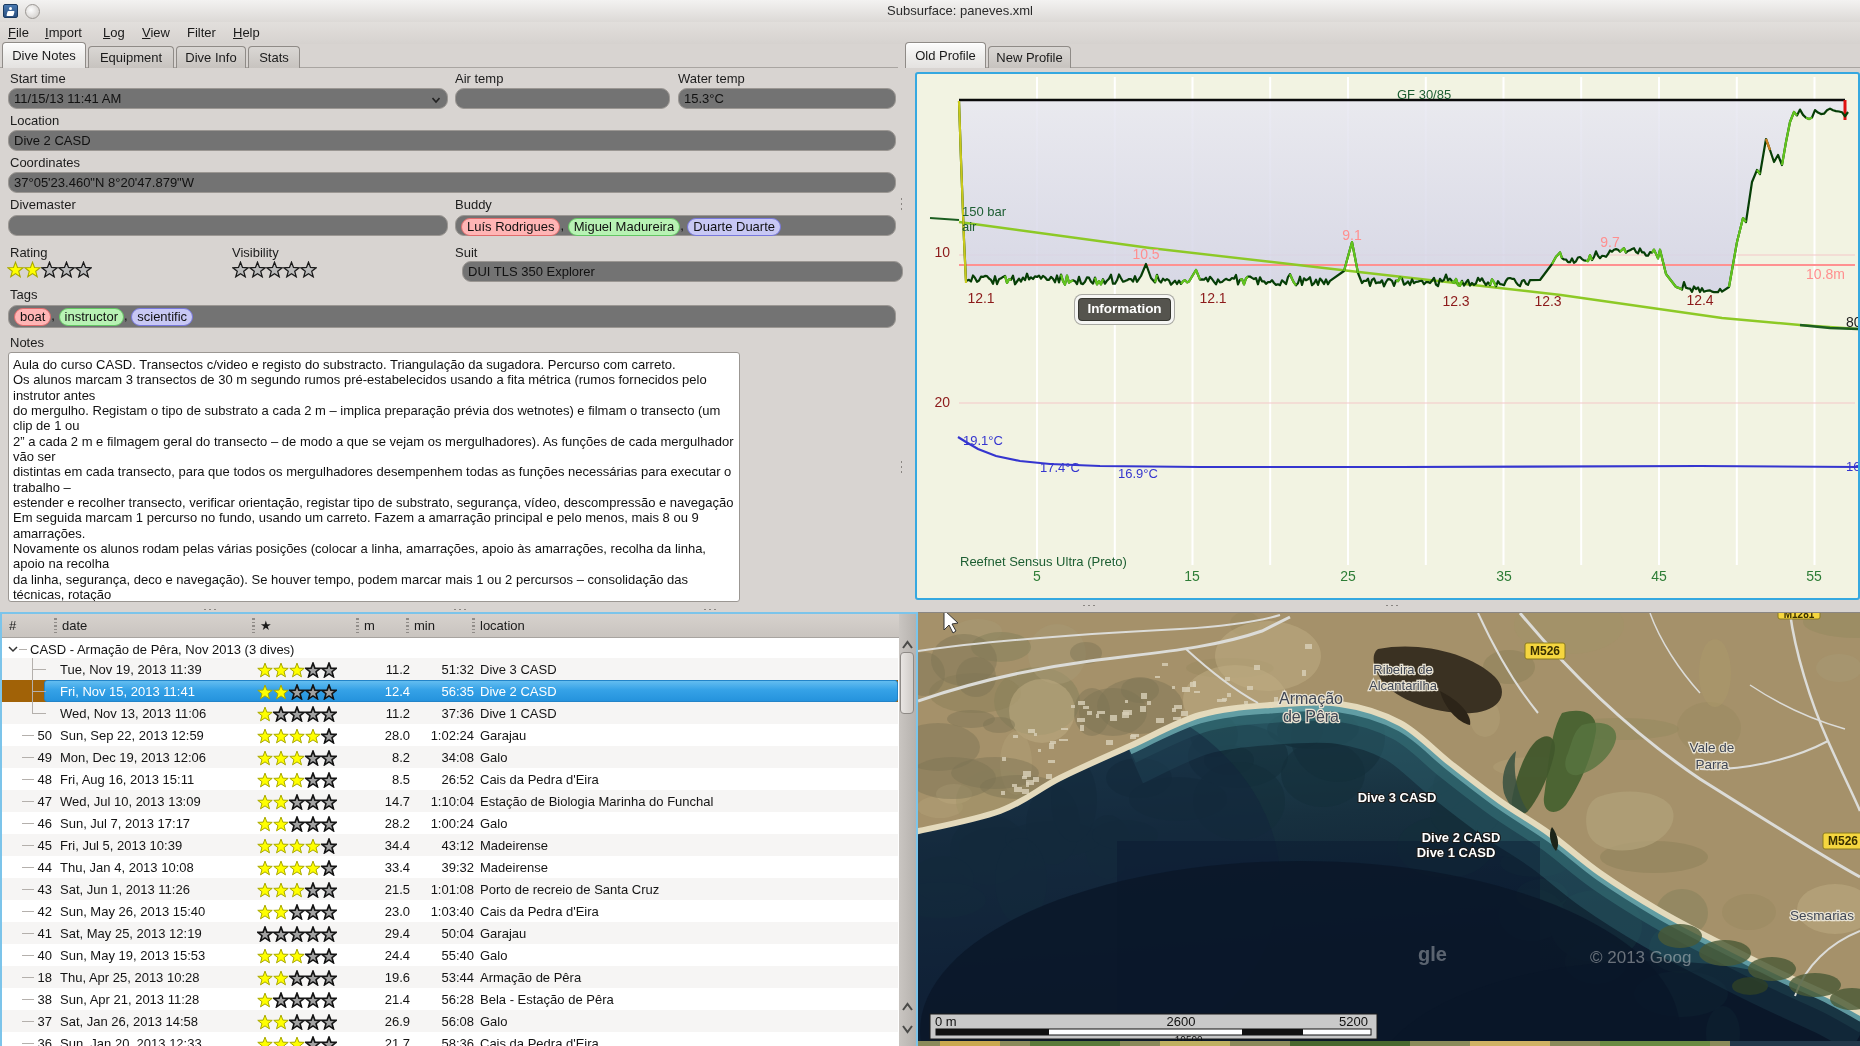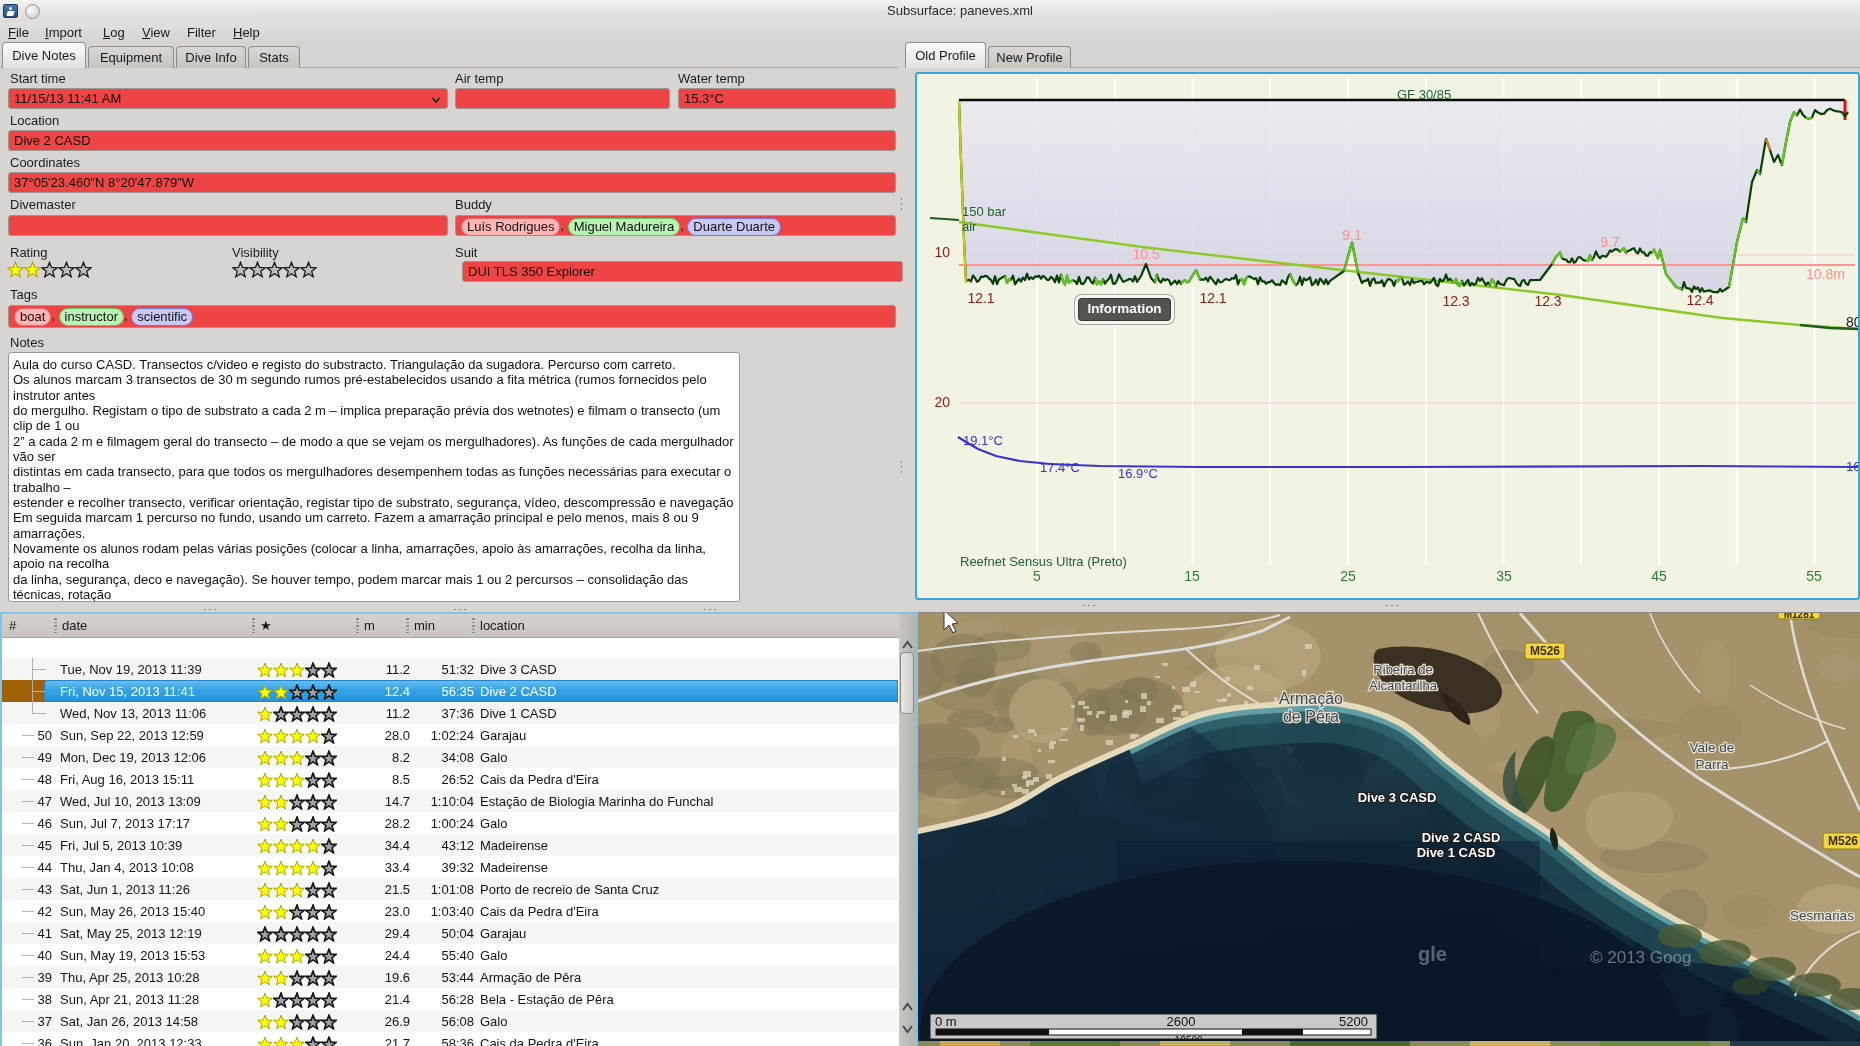--- a/index.html
+++ b/index.html
@@ -14,21 +14,21 @@
 .mi{position:absolute;top:3px;color:#1a1a1a}
 .mi u{text-decoration-thickness:1px}
 #tabrow{position:absolute;left:0;top:44px;width:1588px;height:24px}
 .tab{position:absolute;border:1px solid #8f8b87;border-bottom:none;border-radius:4px 4px 0 0;text-align:center;color:#1a1a1a}
 .tab.on{background:linear-gradient(#fcfcfc,#ecebe9 60%,#e4e2e0);height:26px;top:-2px;z-index:3;box-shadow:inset 0 1px 0 #fff}
 .tab.off{background:linear-gradient(#dad7d4,#c7c3bf);height:22px;top:2px;z-index:1}
 #tabline{position:absolute;left:0;top:67px;width:898px;height:1px;background:#a9a5a1}
 #tabline2{position:absolute;left:905px;top:67px;width:955px;height:1px;background:#a9a5a1}
 
 .lbl{position:absolute;color:#1c1c1c}
-.inp{position:absolute;background:#ef4444;border:1px solid #9b9793;border-radius:3px;height:21px;line-height:19px;padding-left:5px;color:#111}
+.inp{position:absolute;background:#737373;border:1px solid #9b9793;border-radius:9px;height:21px;line-height:19px;padding-left:5px;color:#111}
 .pill{display:inline-block;height:18px;line-height:16px;border-radius:9px;padding:0 5px;margin-top:1px;border:1px solid;vertical-align:middle}
 .pr{background:#ffb5b5;border-color:#e06c6c}
 .pg{background:#b8f2b4;border-color:#64c664}
 .pb{background:#c8c8f4;border-color:#7878dc}
 #notes{position:absolute;left:8px;top:352px;width:732px;height:250px;background:#fff;border:1px solid #9b9793;border-radius:3px;padding:4px 0 0 4px;line-height:15.35px;color:#111;overflow:hidden}
 .strow{display:inline-block;vertical-align:middle}
 .st{width:16px;height:16px;display:inline-block;vertical-align:middle}
 .st.sy path{fill:#ffff00;stroke:#a8a800;stroke-width:1}
 .st.sg path{fill:#a2a2a2;stroke:#141414;stroke-width:1.6}
 .abs .st{width:17px;height:17px}
@@ -502,21 +502,21 @@
           <path d="M8.00,1.10 L9.88,6.11 L15.23,6.35 L11.04,9.69 L12.47,14.85 L8.00,11.90 L3.53,14.85 L4.96,9.69 L0.77,6.35 L6.12,6.11 Z"></path>
         </svg><svg class="st sg" viewBox="0 0 16 16">
           <path d="M8.00,1.10 L9.88,6.11 L15.23,6.35 L11.04,9.69 L12.47,14.85 L8.00,11.90 L3.53,14.85 L4.96,9.69 L0.77,6.35 L6.12,6.11 Z"></path>
         </svg></span>
       <span class="dep">24.4</span>
       <span class="dur">55:40</span>
       <span class="loc">Galo</span>
     </div>
     <div class="row alt" style="top:352px">
       <i class="th" style="left:20px;width:12px"></i>
-      <span class="num">39</span>
+      <span class="num">18</span>
       <span class="date">Thu, Apr 25, 2013 10:28</span>
       <span class="strow"><svg class="st sy" viewBox="0 0 16 16">
           <path d="M8.00,1.10 L9.88,6.11 L15.23,6.35 L11.04,9.69 L12.47,14.85 L8.00,11.90 L3.53,14.85 L4.96,9.69 L0.77,6.35 L6.12,6.11 Z"></path>
         </svg><svg class="st sy" viewBox="0 0 16 16">
           <path d="M8.00,1.10 L9.88,6.11 L15.23,6.35 L11.04,9.69 L12.47,14.85 L8.00,11.90 L3.53,14.85 L4.96,9.69 L0.77,6.35 L6.12,6.11 Z"></path>
         </svg><svg class="st sg" viewBox="0 0 16 16">
           <path d="M8.00,1.10 L9.88,6.11 L15.23,6.35 L11.04,9.69 L12.47,14.85 L8.00,11.90 L3.53,14.85 L4.96,9.69 L0.77,6.35 L6.12,6.11 Z"></path>
         </svg><svg class="st sg" viewBox="0 0 16 16">
           <path d="M8.00,1.10 L9.88,6.11 L15.23,6.35 L11.04,9.69 L12.47,14.85 L8.00,11.90 L3.53,14.85 L4.96,9.69 L0.77,6.35 L6.12,6.11 Z"></path>
         </svg><svg class="st sg" viewBox="0 0 16 16">
@@ -575,20 +575,27 @@
         </svg><svg class="st sy" viewBox="0 0 16 16">
           <path d="M8.00,1.10 L9.88,6.11 L15.23,6.35 L11.04,9.69 L12.47,14.85 L8.00,11.90 L3.53,14.85 L4.96,9.69 L0.77,6.35 L6.12,6.11 Z"></path>
         </svg><svg class="st sg" viewBox="0 0 16 16">
           <path d="M8.00,1.10 L9.88,6.11 L15.23,6.35 L11.04,9.69 L12.47,14.85 L8.00,11.90 L3.53,14.85 L4.96,9.69 L0.77,6.35 L6.12,6.11 Z"></path>
         </svg><svg class="st sg" viewBox="0 0 16 16">
           <path d="M8.00,1.10 L9.88,6.11 L15.23,6.35 L11.04,9.69 L12.47,14.85 L8.00,11.90 L3.53,14.85 L4.96,9.69 L0.77,6.35 L6.12,6.11 Z"></path>
         </svg></span>
       <span class="dep">21.7</span>
       <span class="dur">58:36</span>
       <span class="loc">Cais da Pedra d'Eira</span>
+    </div>
+  <div id="grouprow">
+      <svg style="position:absolute;left:6px;top:5px" width="10" height="8" viewBox="0 0 10 8">
+        <path d="M1,2 L5,6 L9,2" fill="none" stroke="#333" stroke-width="1.5"></path>
+      </svg>
+      <i class="th" style="left:17px;width:8px;top:9px"></i>
+      <span style="position:absolute;left:28px;top:2px">CASD - Armação de Pêra, Nov 2013 (3 dives)</span>
     </div>
   <div id="thead">
     <span class="hc" style="left:7px">#</span>
     <span class="hc" style="left:60px">date</span>
     <span class="hc" style="left:258px">★</span>
     <span class="hc" style="left:362px">m</span>
     <span class="hc" style="left:412px">min</span>
     <span class="hc" style="left:478px">location</span>
     <span class="hsep" style="left:52px"></span>
     <span class="hsep" style="left:250px"></span>

